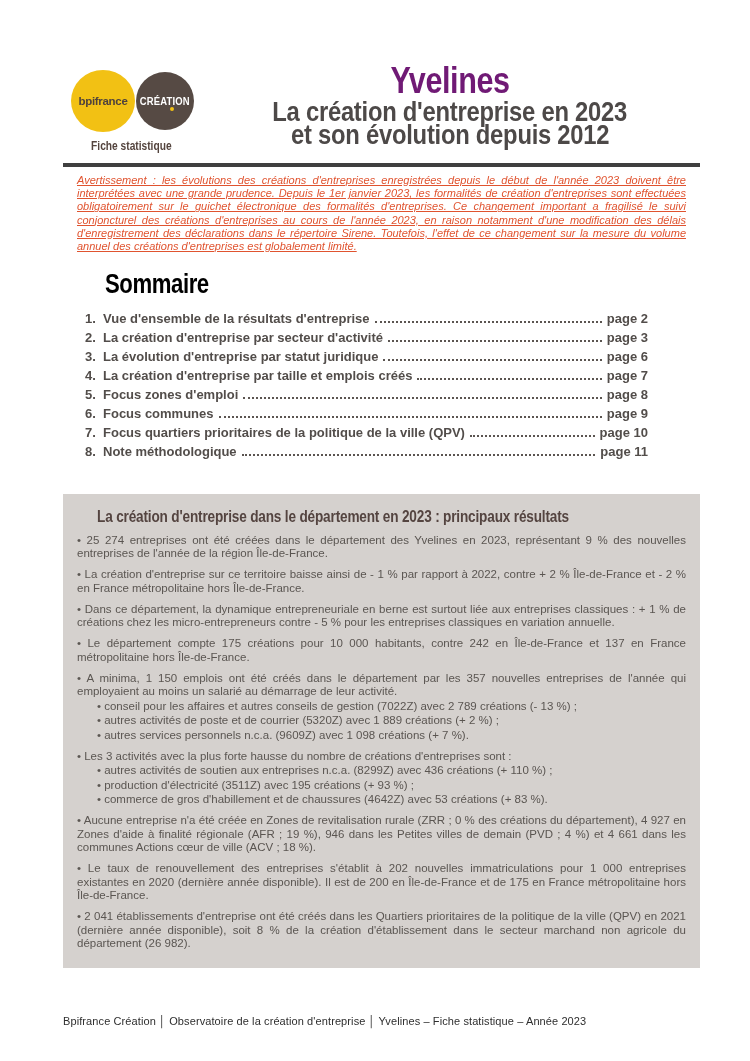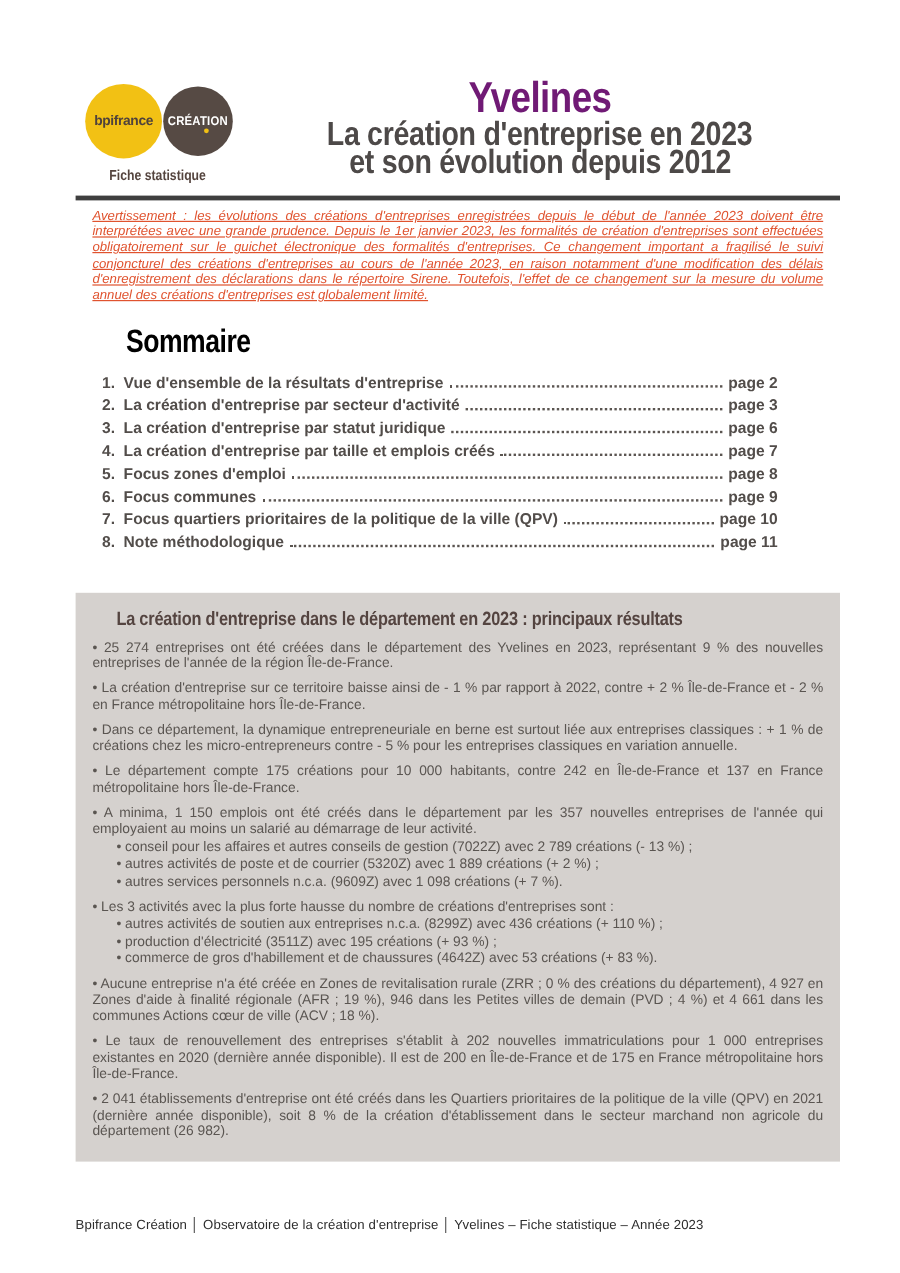--- a/index.html
+++ b/index.html
@@ -169,21 +169,21 @@
       <span class="toc-page">page 2</span>
     </div>
     <div class="toc-row">
       <span class="toc-num">2.</span>
       <span class="toc-label">La création d'entreprise par secteur d'activité</span>
       <span class="toc-leader"></span>
       <span class="toc-page">page 3</span>
     </div>
     <div class="toc-row">
       <span class="toc-num">3.</span>
-      <span class="toc-label">La création d'entreprise par statut juridique</span>
+      <span class="toc-label">La évolution d'entreprise par statut juridique</span>
       <span class="toc-leader"></span>
       <span class="toc-page">page 6</span>
     </div>
     <div class="toc-row">
       <span class="toc-num">4.</span>
       <span class="toc-label">La création d'entreprise par taille et emplois créés</span>
       <span class="toc-leader"></span>
       <span class="toc-page">page 7</span>
     </div>
     <div class="toc-row">

